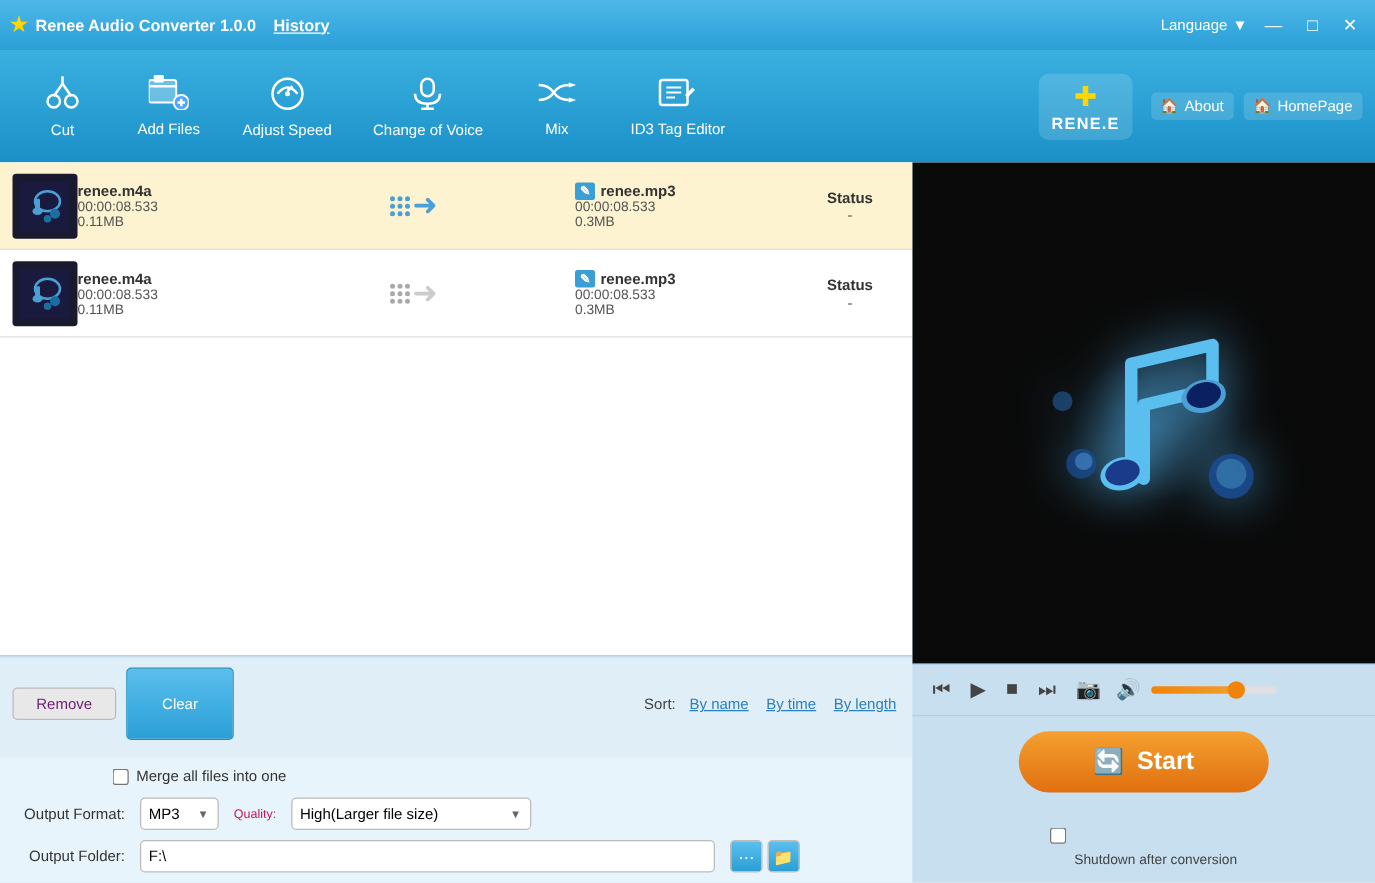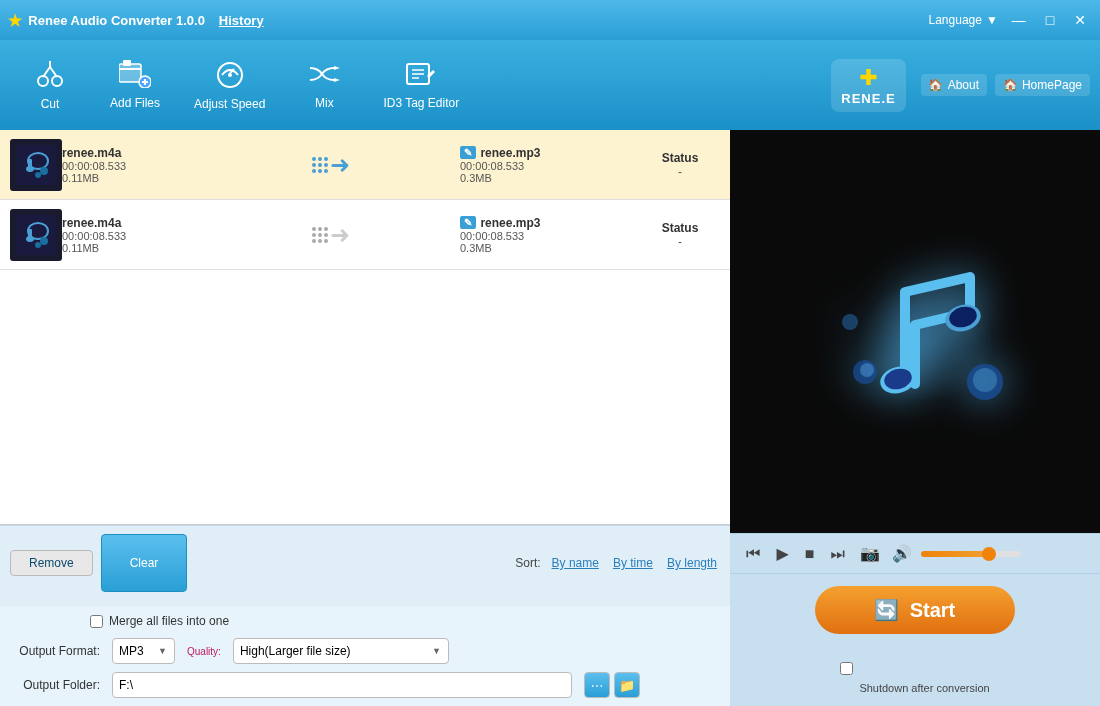--- a/index.html
+++ b/index.html
@@ -126,21 +126,21 @@
       gap: 8px;
       margin-bottom: 6px;
     }
     .btn-remove {
       background: #e8e8e8;
       border: 1px solid #bbb;
       border-radius: 4px;
       padding: 5px 18px;
       cursor: pointer;
       font-size: 12px;
-      color: #0c4a6e;
+      color: #701a75;
     }
     .btn-clear {
       background: linear-gradient(180deg, #5bbfee 0%, #2a9fd6 100%);
       border: 1px solid #1a8fc0;
       border-radius: 4px;
       padding: 21px 28px;
       cursor: pointer;
       font-size: 12px;
       color: white;
     }
@@ -174,21 +174,21 @@
       font-size: 9px;
       color: #666;
       position: absolute;
       right: 8px;
       top: 50%;
       transform: translateY(-50%);
       pointer-events: none;
     }
     .quality-label { font-size: 10px; color: #be185d; }
     .quality-select-wrapper { position: relative; display: inline-block; }
-    .quality-select-wrapper select { width: 216px; height: 26px; border: 1px solid #bbb; border-radius: 4px; background: white; font-size: 12px; padding: 0 24px 0 6px; appearance: none; cursor: pointer; }
+    .quality-select-wrapper select { width: 192px; height: 26px; border: 1px solid #bbb; border-radius: 4px; background: white; font-size: 12px; padding: 0 24px 0 6px; appearance: none; cursor: pointer; }
     .quality-select-wrapper::after {
       content: '▼';
       font-size: 9px;
       color: #666;
       position: absolute;
       right: 8px;
       top: 50%;
       transform: translateY(-50%);
       pointer-events: none;
     }
@@ -348,20 +348,31 @@
       <svg width="32" height="30" viewBox="0 0 32 30" fill="none">
         <circle cx="16" cy="16" r="12" stroke="white" stroke-width="2" fill="none"></circle>
         <path d="M8 16 Q16 6 24 16" stroke="white" stroke-width="2" fill="none"></path>
         <circle cx="16" cy="16" r="2" fill="white"></circle>
         <line x1="16" y1="14" x2="20" y2="10" stroke="white" stroke-width="2"></line>
       </svg>
     </span>
     <span class="label">Adjust Speed</span>
   </div>
 
+  <div class="toolbar-item">
+    <span class="icon">
+      <svg width="30" height="30" viewBox="0 0 30 30" fill="none">
+        <rect x="10" y="4" width="10" height="14" rx="5" stroke="white" stroke-width="2" fill="none"></rect>
+        <path d="M5 16 Q5 24 15 24 Q25 24 25 16" stroke="white" stroke-width="2" fill="none"></path>
+        <line x1="15" y1="24" x2="15" y2="28" stroke="white" stroke-width="2"></line>
+        <line x1="10" y1="28" x2="20" y2="28" stroke="white" stroke-width="2"></line>
+      </svg>
+    </span>
+    <span class="label">Change of Voice</span>
+  </div>
 
   <div class="toolbar-item">
     <span class="icon">
       <svg width="32" height="28" viewBox="0 0 32 28" fill="none">
         <path d="M2 8 Q10 8 14 14 Q18 20 26 20" stroke="white" stroke-width="2" fill="none"></path>
         <path d="M2 20 Q10 20 14 14 Q18 8 26 8" stroke="white" stroke-width="2" fill="none"></path>
         <polygon points="26,6 32,8 26,10" fill="white"></polygon>
         <polygon points="26,18 32,20 26,22" fill="white"></polygon>
       </svg>
     </span>

